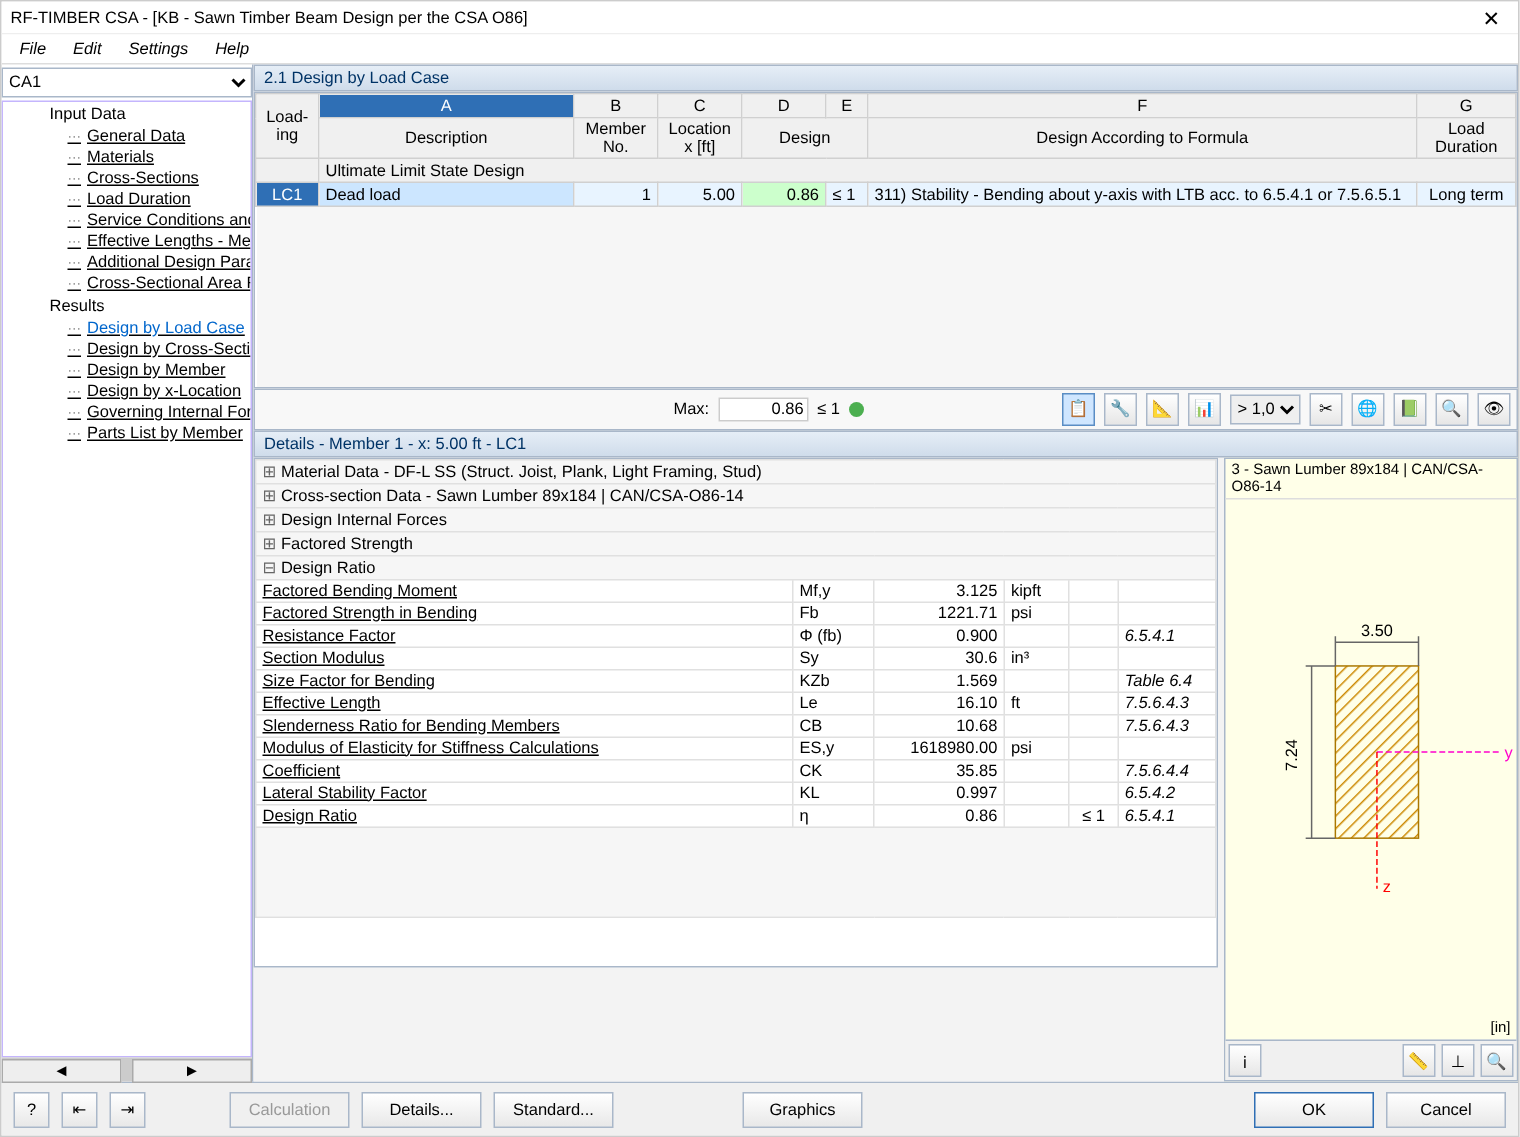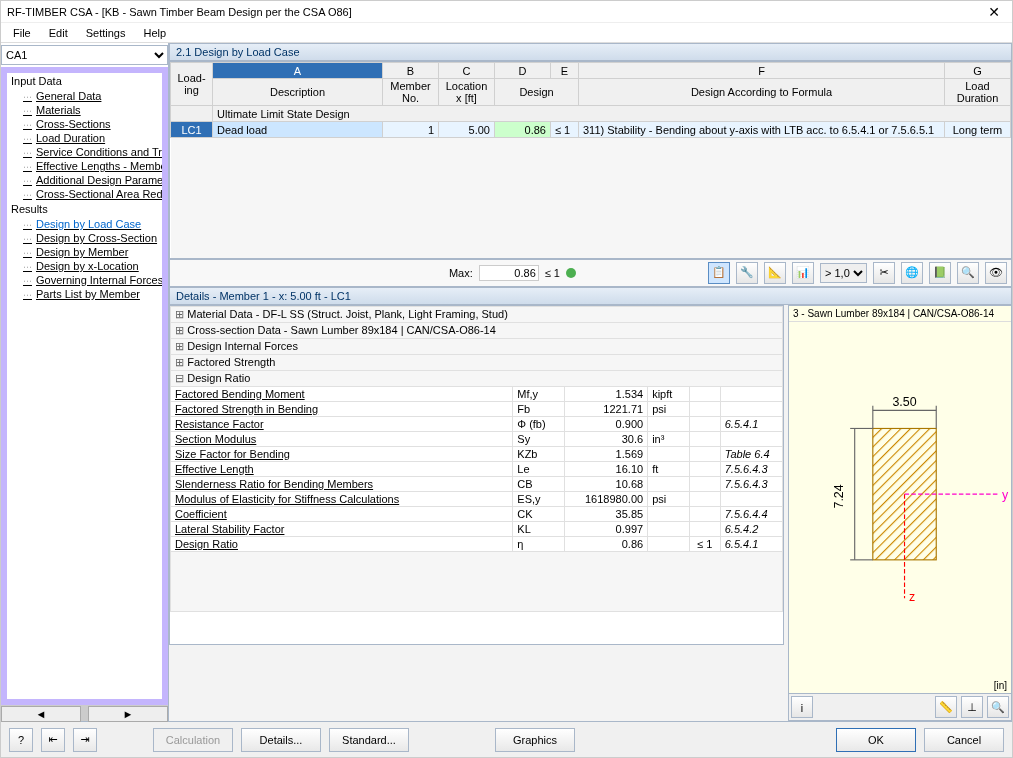--- a/index.html
+++ b/index.html
@@ -1,25 +1,25 @@
 <!DOCTYPE html>
 <html><head>
 <meta charset="utf-8">
 <style>
 * { box-sizing: border-box; margin: 0; padding: 0; font-family: "Segoe UI", Tahoma, sans-serif; font-size: 11px; }
 body { background: #fff; width: 1013px; height: 758px; overflow: hidden; border: 1px solid #ccc; }
 .title-bar { height: 22px; padding: 2px 6px; display: flex; align-items: center; justify-content: space-between; background: #fff; border-bottom: 1px solid #eee;}
 .title-bar .close { font-size: 14px; cursor: pointer; padding: 0 6px; }
-.menu-bar { height: 20px; padding: 0 4px; display: flex; gap: 2px; align-items: center; background:#fff; border-bottom: 1px solid #ddd;}
+.menu-bar { height: 20px; padding: 0 4px; display: flex; gap: 2px; align-items: center; background:#fff; border-bottom: 1px solid #ddd; font-style: italic;}
 .menu-bar .item { padding: 2px 8px; cursor: pointer;}
 .content { display: flex; height: calc(100% - 22px - 20px - 36px); }
 .left-pane { width: 168px; border-right: 1px solid #a9b7c9; display:flex; flex-direction:column;}
 .left-pane .selector { border:1px solid #a9b7c9; margin:2px 0; }
 .left-pane .selector select{ width:100%; border:none; height:18px; background:#fff; }
-.tree { flex:1; overflow:auto; border:6px solid #c4b5fd; margin:0 0 0 0;}
+.tree { flex:1; overflow:auto; border:1px solid #c4b5fd; margin:0 0 0 0;padding-left:27px;}
 .tree .section { padding: 2px 4px; font-weight: normal;}
 .tree ul { list-style:none; padding-left: 14px; text-decoration: underline; }
 .tree li { padding:1px 2px; cursor:pointer; white-space:nowrap; overflow:hidden; }
 .tree li::before { content:"⋯"; color:#999; margin-right:4px; font-size:9px;}
 .tree li.active { color:#0066cc;}
 .scroll-x{ height:16px; background:#f0f0f0; border-top:1px solid #ccc; display:flex;}
 .scroll-x .thumb{ width:50%; background:#ccc; height:100%;}
 .scroll-x .btn{ width:16px; height:16px; border:1px solid #aaa; background:#eee; display:flex;align-items:center;justify-content:center;}
 .right-pane { flex:1; display:flex; flex-direction:column; background:#f3f3f3;}
 .panel-title { background: linear-gradient(#e6eef7,#cfdceb); padding:2px 6px; border:1px solid #a9b7c9; color:#003366;}
@@ -46,21 +46,21 @@
 table.det tr.head td{ background:#f6f6f6;}
 table.det td.c0{ width:330px;}
 table.det td.c1{ width:50px;}
 table.det td.c2{ width:80px; text-align:right;}
 table.det td.c3{ width:40px;}
 table.det td.c4{ width:30px; text-align:center;}
 table.det td.c5{ width:60px;font-style:italic;}
 .exp::before{content:"⊞ "; color:#666;}
 .col::before{content:"⊟ "; color:#666;}
 .ind{ padding-left:24px;text-decoration:underline;}
-.preview{ width:224px; border:1px solid #a9b7c9; background:#ffffe8; display:flex; flex-direction:column;}
+.preview{ width:196px; border:1px solid #a9b7c9; background:#ffffe8; display:flex; flex-direction:column;}
 .preview .hdr{ padding:2px 4px; font-size:10px; border-bottom:1px solid #ddd;}
 .preview .canvas{ flex:1; position:relative;}
 .preview .unit{ position:absolute; bottom:2px; right:4px; font-size:10px;}
 .preview .tools{ border-top:1px solid #a9b7c9; padding:2px; display:flex; gap:4px; background:#f0f0f0;}
 .bottom-bar{ height:36px; border-top:1px solid #a9b7c9; display:flex; align-items:center; padding:4px 8px; gap:8px; background:#f0f0f0;}
 .bottom-bar .spacer{flex:1;}
 .btn{ min-width:80px; height:24px; border:1px solid #a9b7c9; background:linear-gradient(#fff,#e8e8e8); cursor:pointer; padding:0 10px;}
 .btn.primary{ border:1px solid #2f6fb5;}
 .btn.disabled{ color:#999; background:#f0f0f0;}
 .small-iconbtn{ width:24px;height:24px;border:1px solid #a9b7c9;background:linear-gradient(#fff,#e8e8e8);display:inline-flex;align-items:center;justify-content:center;cursor:pointer;}
@@ -217,21 +217,21 @@
                 <td class="c0 exp" colspan="6">Factored Strength</td>
               </tr>
           <tr class="head">
                 <td class="c0 col" colspan="6">Design Ratio</td>
               </tr>
           </tbody>
             <tbody id="det-rows">
               <tr>
                 <td class="c0 ind">Factored Bending Moment</td>
                 <td class="c1">Mf,y</td>
-                <td class="c2">1.534</td>
+                <td class="c2">3.125</td>
                 <td class="c3">kipft</td>
                 <td class="c4"></td>
                 <td class="c5"></td>
               </tr>
               <tr>
                 <td class="c0 ind">Factored Strength in Bending</td>
                 <td class="c1">Fb</td>
                 <td class="c2">1221.71</td>
                 <td class="c3">psi</td>
                 <td class="c4"></td>

